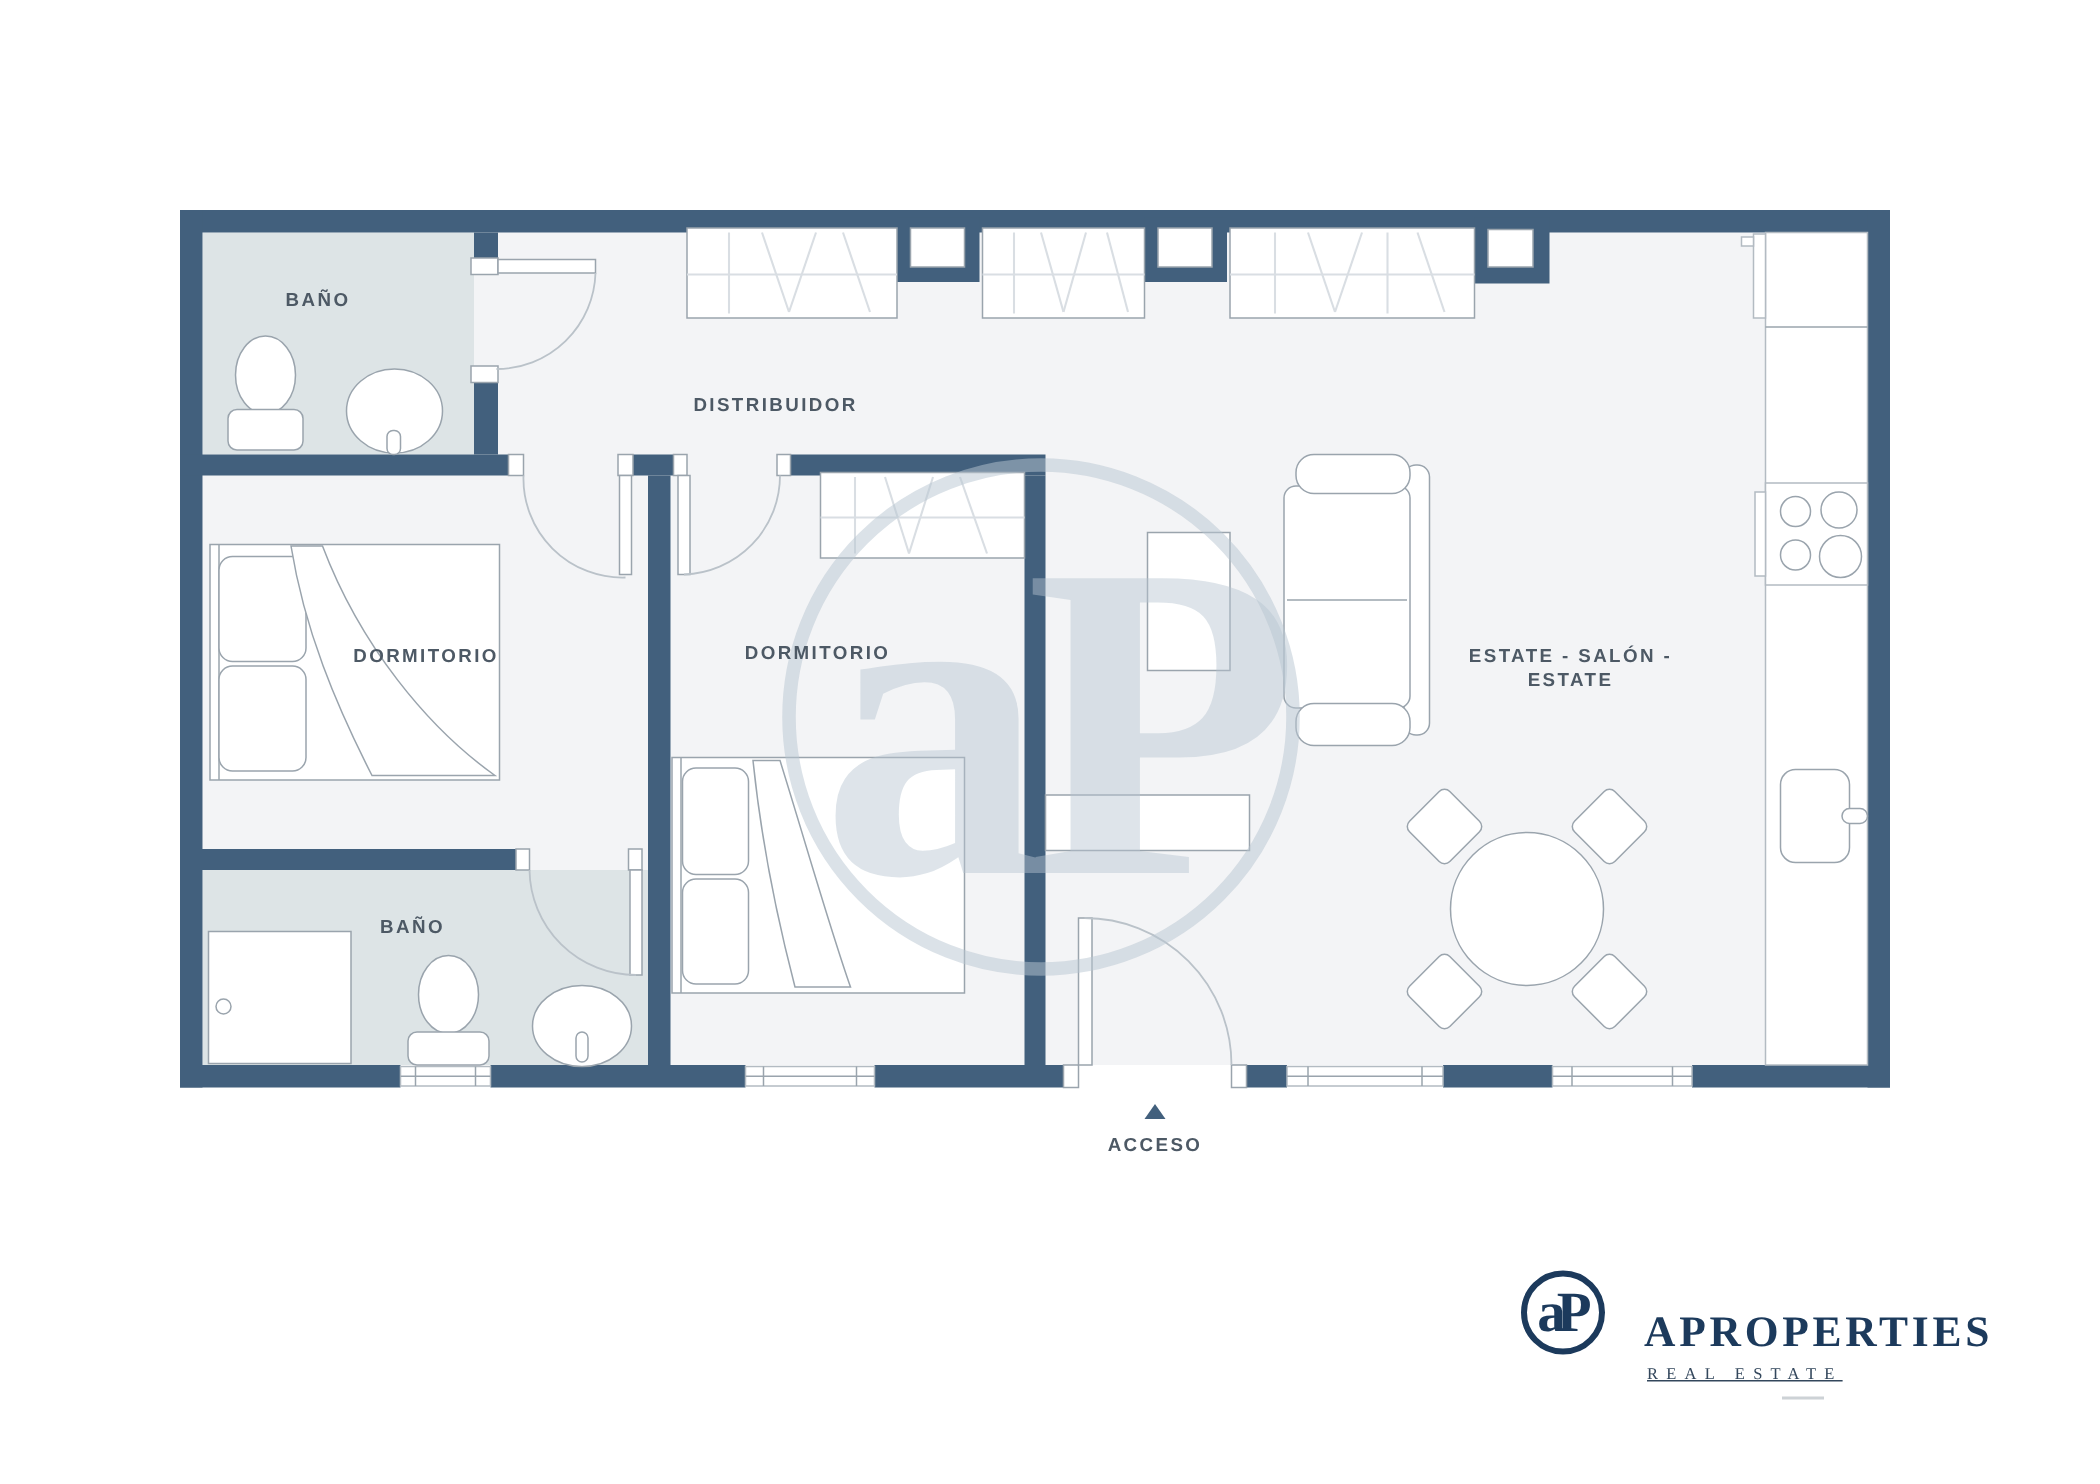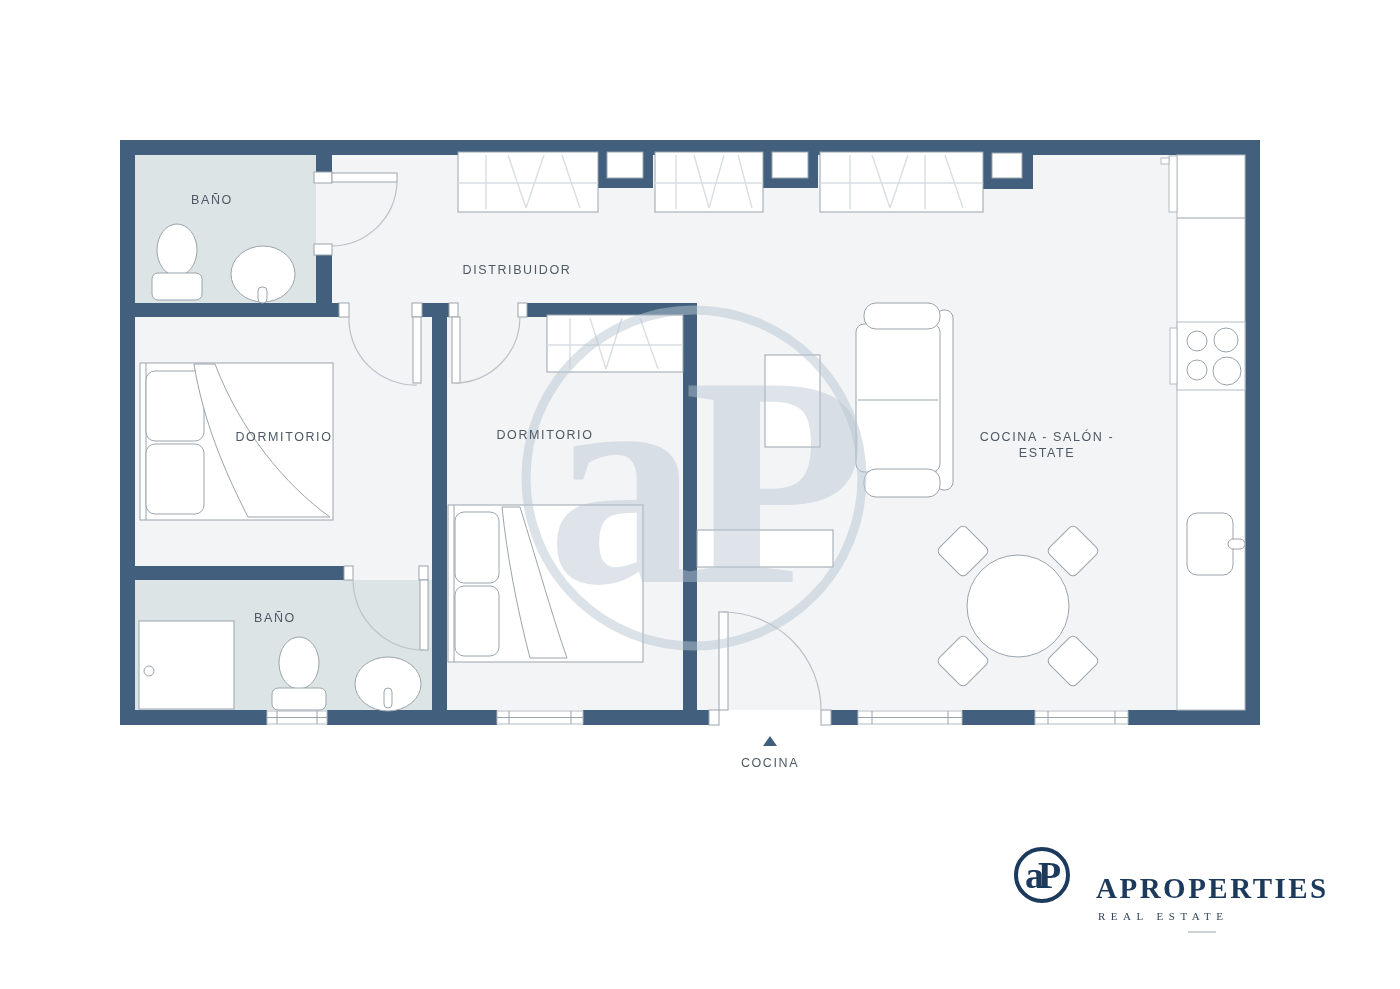--- a/index.html
+++ b/index.html
@@ -19,35 +19,35 @@
   .fwl{fill:#ffffff;stroke:#b3bbc2;stroke-width:1;}
   .ln{stroke:var(--outline_color);stroke-width:1;fill:none;}
   .lt{stroke:var(--hatch_color);stroke-width:1.4;fill:none;}
   .arc{stroke:var(--arc_color);stroke-width:1.2;fill:none;}
   .jamb{fill:#ffffff;stroke:var(--outline_color);stroke-width:1;}
   .wmc{stroke:var(--watermark_color);stroke-width:9;fill:none;opacity:.5;}
   .wmt{fill:var(--watermark_color);opacity:.45;font-family:"Liberation Serif",serif;
        font-weight:bold;letter-spacing:-14px;}
   
   .rlabel{position:absolute;transform:translate(-50%,-50%);white-space:nowrap;
-          font-weight:normal;font-size:12.5px;letter-spacing:1.6px;color:var(--label_color);
+          font-weight:bold;font-size:12.5px;letter-spacing:1.6px;color:var(--label_color);
           text-align:center;line-height:16px;}
   .arrow-up{position:absolute;width:0;height:0;border-left:7px solid transparent;
             border-right:7px solid transparent;border-bottom:10px solid var(--wall_color);}
   
   .logo-mark{position:absolute;left:1014px;top:847px;width:56px;height:56px;
              border:4px solid var(--brand_navy);border-radius:50%;color:var(--brand_navy);
              font-family:"Liberation Serif",serif;font-weight:bold;font-size:38px;
              letter-spacing:-6px;display:flex;align-items:center;justify-content:center;
              padding-right:4px;box-sizing:border-box;}
   .logo-name{position:absolute;left:1096px;top:872px;color:var(--brand_navy);
              font-family:"Liberation Serif",serif;font-weight:bold;font-size:29px;
              letter-spacing:2.5px;}
   .logo-tag{position:absolute;left:1098px;top:910px;color:#33475c;
-            font-family:"Liberation Serif",serif;font-size:11px;letter-spacing:5.5px;}
+            font-family:"Liberation Serif",serif;font-size:11px;letter-spacing:5.5px;text-decoration:underline;}
   .logo-rule{position:absolute;left:1188px;top:931px;width:28px;height:2px;background:#cdd2d6;}
 </style>
 </head>
 <body>
 
 <div class="page">
 
 <svg class="plan-svg" width="1400" height="989" viewBox="0 0 1400 989">
 
   <g>
@@ -280,26 +280,26 @@
     <text class="wmt" x="700" y="582" font-size="300" text-anchor="middle">aP</text>
   </g>
 </svg>
 
 <div class="rlabel" style="left:212px;top:200px;">BAÑO</div>
 <div class="rlabel" style="left:517px;top:270px;">DISTRIBUIDOR</div>
 <div class="rlabel" style="left:284px;top:437px;">DORMITORIO</div>
 <div class="rlabel" style="left:545px;top:435px;">DORMITORIO</div>
 <div class="rlabel" style="left:275px;top:618px;">BAÑO</div>
 <div class="rlabel" style="left:1047px;top:445px;">
-  <div>COCINA - SALÓN -</div>
+  <div>ESTATE - SALÓN -</div>
   <div>ESTATE</div>
 </div>
 
 <div class="arrow-up" style="left:763px;top:736px;"></div>
-<div class="rlabel" style="left:770px;top:763px;">COCINA</div>
+<div class="rlabel" style="left:770px;top:763px;">ACCESO</div>
 
 <div>
   <div class="logo-mark">
     <span>aP</span>
   </div>
   <div class="logo-name">APROPERTIES</div>
   <div class="logo-tag">REAL ESTATE</div>
   <div class="logo-rule"></div>
 </div>
 

